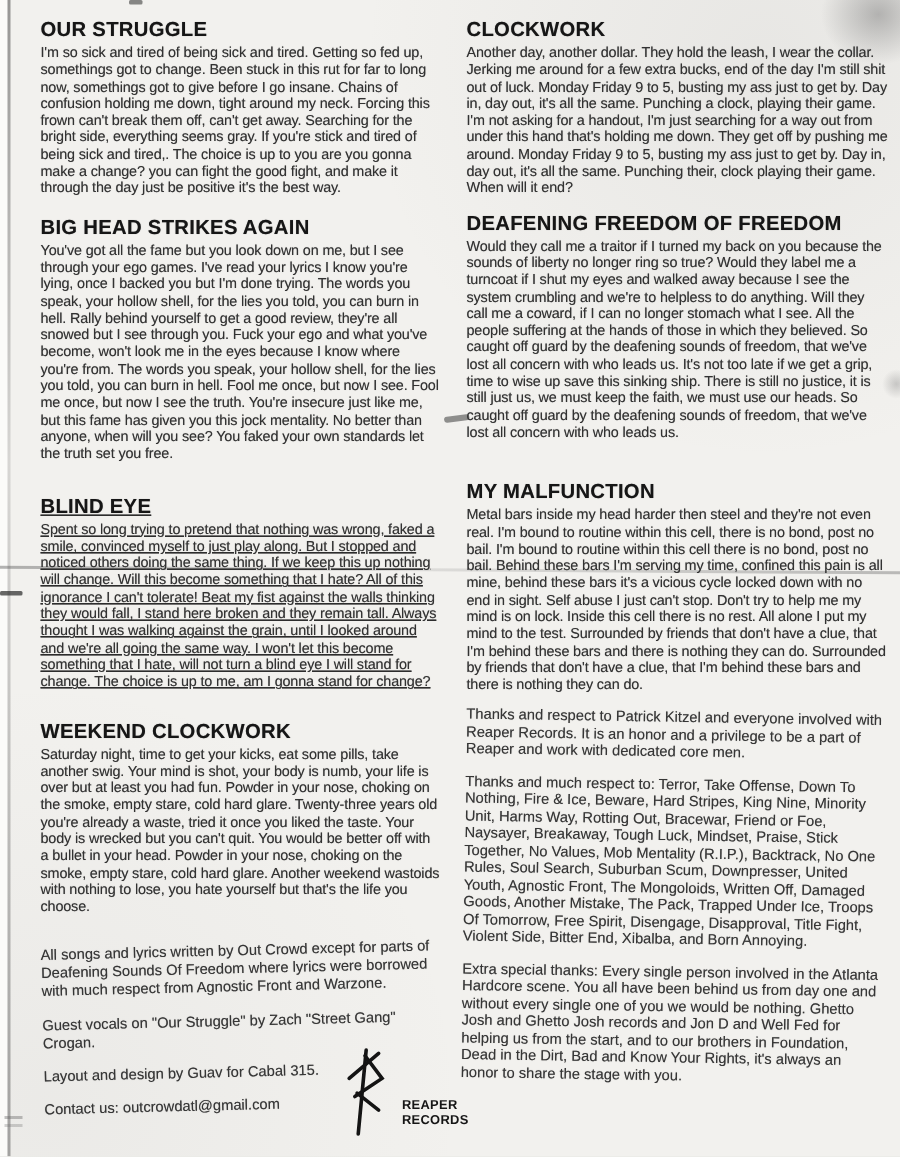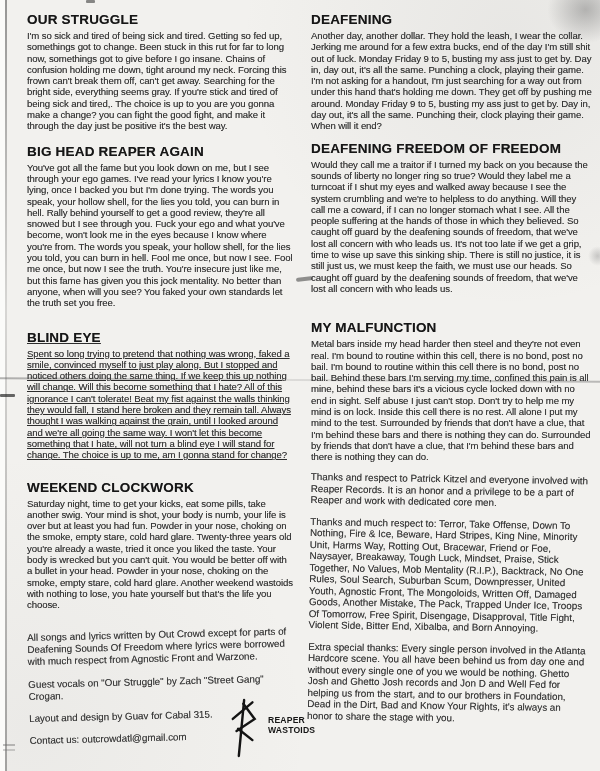--- a/index.html
+++ b/index.html
@@ -45,21 +45,21 @@
     margin-top:8px;
     transform:rotate(0.9deg);transform-origin:left top;
   }
   .thanks p{
     margin:0;font-size:9.8px;line-height:11.5px;color:#363636;
     text-shadow:0 0 0.45px rgba(70,70,70,0.6);
   }
   .thanks p + p{margin-top:10px;}
   .logo{
     position:absolute;left:229px;top:689px;
-    display:flex;align-items:flex-start;gap:5px;
+    display:flex;align-items:center;gap:5px;
   }
   .logo svg{display:block;}
   .logo-text{
     margin-top:27px;
     font-size:8.6px;font-weight:bold;line-height:9.6px;color:#151515;
     letter-spacing:0.2px;
   }
   .logo-text span{display:block;}
   
   .edge-left{
@@ -114,42 +114,42 @@
   <div class="dash-margin-left"></div>
   <div class="smudge-wise-up"></div>
   <div class="marks-bottom-left"></div>
 
   <div class="col col-left">
     <section class="song">
       <h2>OUR STRUGGLE</h2>
       <p>I'm so sick and tired of being sick and tired. Getting so fed up, somethings got to change. Been stuck in this rut for far to long now, somethings got to give before I go insane. Chains of confusion holding me down, tight around my neck. Forcing this frown can't break them off, can't get away. Searching for the bright side, everything seems gray. If you're stick and tired of being sick and tired,. The choice is up to you are you gonna make a change? you can fight the good fight, and make it through the day just be positive it's the best way.</p>
     </section>
     <section class="song">
-      <h2>BIG HEAD REAPER AGAIN</h2>
+      <h2>BIG HEAD STRIKES AGAIN</h2>
       <p>You've got all the fame but you look down on me, but I see through your ego games. I've read your lyrics I know you're lying, once I backed you but I'm done trying. The words you speak, your hollow shell, for the lies you told, you can burn in hell. Rally behind yourself to get a good review, they're all snowed but I see through you. Fuck your ego and what you've become, won't look me in the eyes because I know where you're from. The words you speak, your hollow shell, for the lies you told, you can burn in hell. Fool me once, but now I see. Fool me once, but now I see the truth. You're insecure just like me, but this fame has given you this jock mentality. No better than anyone, when will you see? You faked your own standards let the truth set you free.</p>
     </section>
     <section class="song">
       <h2>BLIND EYE</h2>
       <p>Spent so long trying to pretend that nothing was wrong, faked a smile, convinced myself to just play along. But I stopped and noticed others doing the same thing. If we keep this up nothing will change. Will this become something that I hate? All of this ignorance I can't tolerate! Beat my fist against the walls thinking they would fall, I stand here broken and they remain tall. Always thought I was walking against the grain, until I looked around and we're all going the same way. I won't let this become something that I hate, will not turn a blind eye I will stand for change. The choice is up to me, am I gonna stand for change?</p>
     </section>
     <section class="song">
       <h2>WEEKEND CLOCKWORK</h2>
       <p>Saturday night, time to get your kicks, eat some pills, take another swig. Your mind is shot, your body is numb, your life is over but at least you had fun. Powder in your nose, choking on the smoke, empty stare, cold hard glare. Twenty-three years old you're already a waste, tried it once you liked the taste. Your body is wrecked but you can't quit. You would be better off with a bullet in your head. Powder in your nose, choking on the smoke, empty stare, cold hard glare. Another weekend wastoids with nothing to lose, you hate yourself but that's the life you choose.</p>
     </section>
     <div class="credits">
       <p>All songs and lyrics written by Out Crowd except for parts of Deafening Sounds Of Freedom where lyrics were borrowed with much respect from Agnostic Front and Warzone.</p>
       <p>Guest vocals on "Our Struggle" by Zach "Street Gang" Crogan.</p>
       <p>Layout and design by Guav for Cabal 315.</p>
       <p>Contact us: outcrowdatl@gmail.com</p>
     </div>
   </div>
 
   <div class="col col-right">
     <section class="song">
-      <h2>DEAFENING</h2>
+      <h2>CLOCKWORK</h2>
       <p>Another day, another dollar. They hold the leash, I wear the collar. Jerking me around for a few extra bucks, end of the day I'm still shit out of luck. Monday Friday 9 to 5, busting my ass just to get by. Day in, day out, it's all the same. Punching a clock, playing their game. I'm not asking for a handout, I'm just searching for a way out from under this hand that's holding me down. They get off by pushing me around. Monday Friday 9 to 5, busting my ass just to get by. Day in, day out, it's all the same. Punching their, clock playing their game. When will it end?</p>
     </section>
     <section class="song">
       <h2>DEAFENING FREEDOM OF FREEDOM</h2>
       <p>Would they call me a traitor if I turned my back on you because the sounds of liberty no longer ring so true? Would they label me a turncoat if I shut my eyes and walked away because I see the system crumbling and we're to helpless to do anything. Will they call me a coward, if I can no longer stomach what I see. All the people suffering at the hands of those in which they believed. So caught off guard by the deafening sounds of freedom, that we've lost all concern with who leads us. It's not too late if we get a grip, time to wise up save this sinking ship. There is still no justice, it is still just us, we must keep the faith, we must use our heads. So caught off guard by the deafening sounds of freedom, that we've lost all concern with who leads us.</p>
     </section>
     <section class="song">
       <h2>MY MALFUNCTION</h2>
       <p>Metal bars inside my head harder then steel and they're not even real. I'm bound to routine within this cell, there is no bond, post no bail. I'm bound to routine within this cell there is no bond, post no bail. Behind these bars I'm serving my time, confined this pain is all mine, behind these bars it's a vicious cycle locked down with no end in sight. Self abuse I just can't stop. Don't try to help me my mind is on lock. Inside this cell there is no rest. All alone I put my mind to the test. Surrounded by friends that don't have a clue, that I'm behind these bars and there is nothing they can do. Surrounded by friends that don't have a clue, that I'm behind these bars and there is nothing they can do.</p>
     </section>
@@ -162,17 +162,17 @@
 
   <div class="logo">
     <svg width="34" height="78" viewBox="0 0 45 80" fill="none" stroke="#141414" stroke-width="3.2" stroke-linecap="round">
       <path d="M20 3 L13 77"></path>
       <path d="M5 28 L31 6"></path>
       <path d="M19 8 L34 28 L10 44"></path>
       <path d="M12 41 L31 56"></path>
     </svg>
     <div class="logo-text">
       <span>REAPER</span>
-      <span>WASTOIDS</span>
+      <span>RECORDS</span>
     </div>
   </div>
 
 </div>
 
 </body></html>

